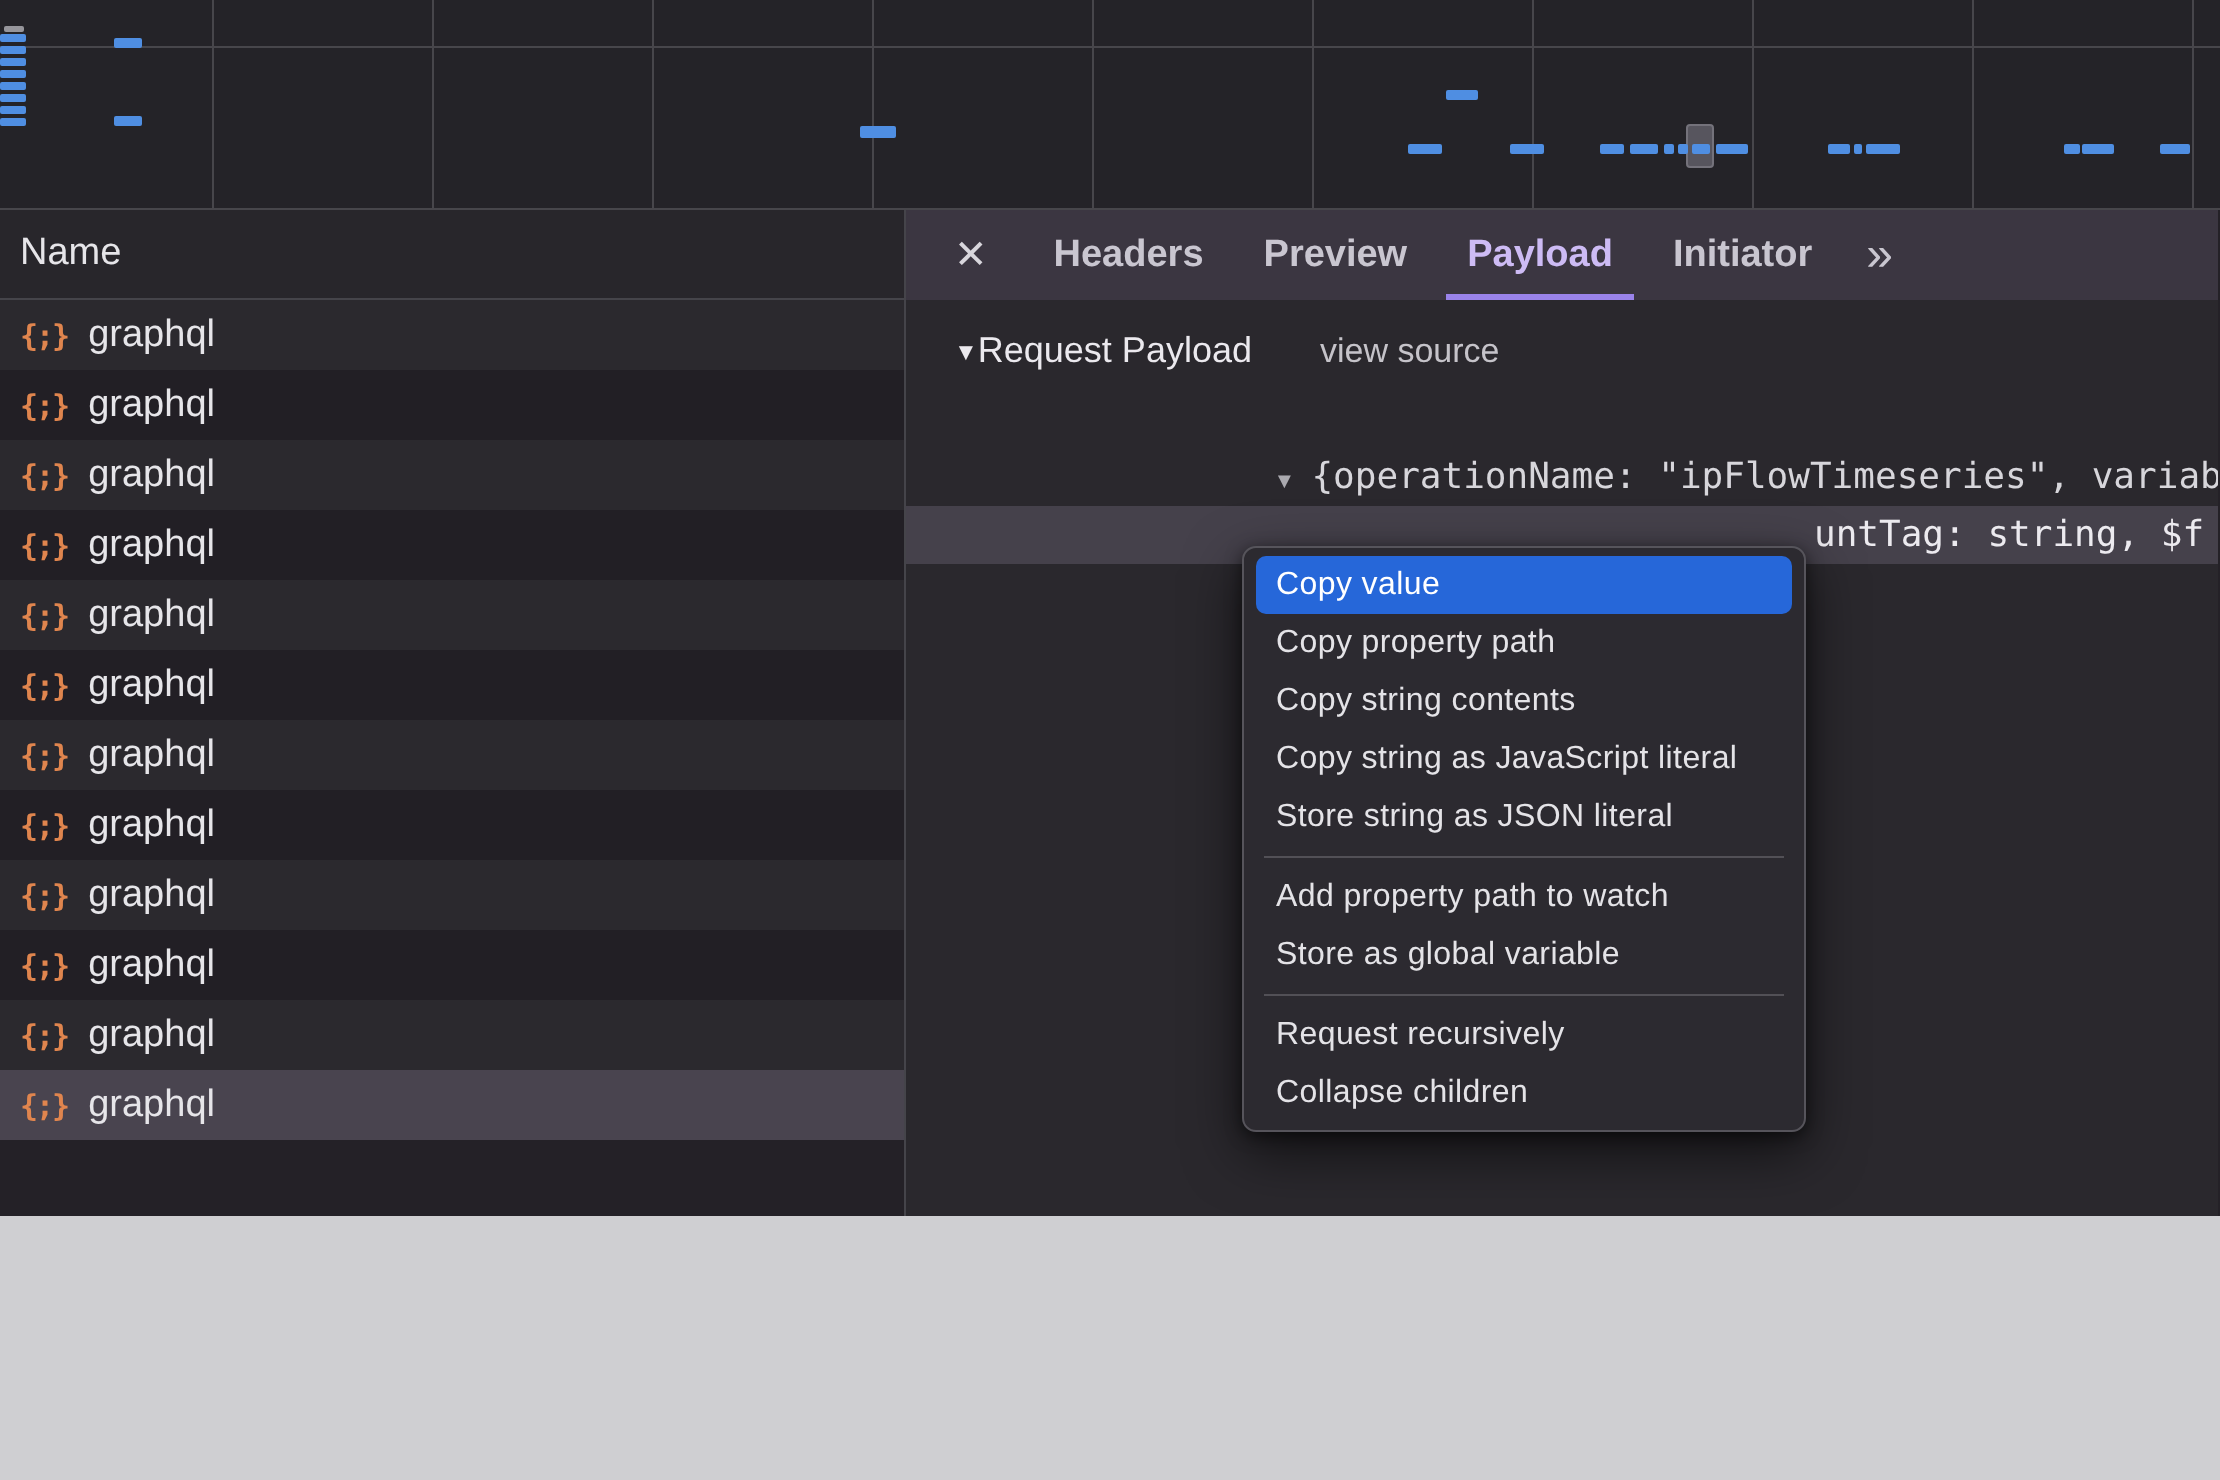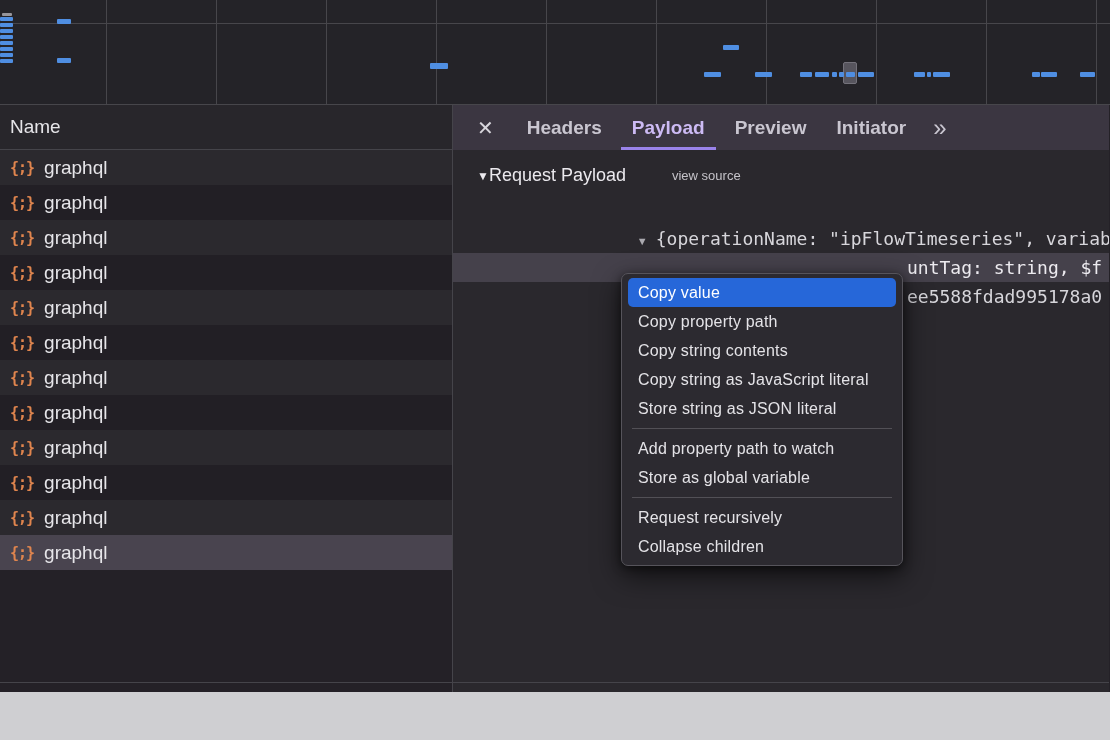--- a/index.html
+++ b/index.html
@@ -1,17 +1,17 @@
 <!DOCTYPE html>
 <html><head>
 <meta charset="utf-8">
 <style>
   * { margin:0; padding:0; box-sizing:border-box; }
   body { background:#cfcfd2; font-family:"Liberation Sans", sans-serif; }
-  .app { position:relative; width:1110px; height:692px; background:#15803d; overflow:hidden; }
+  .app { position:relative; width:1110px; height:608px; background:#15803d; overflow:hidden; }
   .chrome { position:absolute; top:0; left:0; width:1110px; height:737px;
             background:#242127; border-bottom:2px solid #0b0b0d; overflow:hidden; }
 
   
   .overview { position:absolute; top:0; left:0; width:1110px; height:105px;
               background:#242328; border-bottom:1px solid #47464b; overflow:hidden; }
   .grid-v { position:absolute; top:0; bottom:0; width:1px; background:#47464b; }
   .hline  { position:absolute; left:0; right:0; height:1px; background:#47464b; }
   .ov-bar { position:absolute; background:#4f8ee2; border-radius:1px; }
   .ov-gray{ position:absolute; background:#96959b; border-radius:1px; }
@@ -46,21 +46,21 @@
          font-size:19px; color:#c9c6d0; border-bottom:3px solid transparent;
          border-top:3px solid transparent; cursor:default; }
   .tab.selected { color:#cdbbf4; border-bottom-color:#9a83ea; }
   .overflow { align-self:center; font-size:24px; color:#c9c6d0; margin-left:12px; letter-spacing:-2px; }
 
   
   .payload-pane { flex:1; overflow:hidden; position:relative; }
   .section-head { padding:15px 0 9px 24px; display:flex; align-items:center; white-space:pre; }
   .head-tri { font-size:12px; color:#ebe9ee; }
   .sec-title { font-size:18px; font-weight:normal; color:#ebe9ee; }
-  .view-source { font-size:13px; color:#c5c3c9; margin-left:46px; }
+  .view-source { font-size:17px; color:#c5c3c9; margin-left:34px; }
   .tree { font-family:"DejaVu Sans Mono", monospace; font-size:18px; color:#d7d6db; }
   .trow { height:29px; line-height:29px; white-space:pre; position:relative; overflow:visible; }
   .trow .tri { display:inline-block; width:14px; margin-right:5px; font-size:11px; color:#aaa9af;
                font-family:"Liberation Sans", sans-serif; }
   .trow.root { padding-left:32px; }
   .trow.lvl2 { padding-left:61px; }
   .trow.lvl3 { padding-left:45px; }
   .trow.hl { background:#45414b; color:#eceaef; }
   .key { color:#a383e4; }
   .str { color:#45bade; }
@@ -182,43 +182,43 @@
             </div>
           </div>
         <div class="pane-footer"></div>
       </div>
 
       <div class="right-pane">
         <div class="tab-bar">
           <span class="close">✕</span>
           <div class="tabs" id="tabs">
               <div class="tab">Headers</div>
+              <div class="tab">Preview</div>
               <div class="tab selected">Payload</div>
-              <div class="tab">Preview</div>
               <div class="tab">Initiator</div>
             </div>
           <span class="overflow">»</span>
         </div>
 
         <div class="payload-pane">
           <div class="section-head">
             <span class="head-tri">▼</span><span class="sec-title">Request Payload</span><span class="view-source">view source</span>
           </div>
           <div class="tree">
             <div class="trow root">
               <span class="tri">▼</span><span>{operationName: "ipFlowTimeseries", variables: {account</span>
             </div>
             <div class="trow lvl2">
               <span class="key">operationName:</span><span> </span><span class="str">"ipFlowTimeseries"</span>
             </div>
             <div class="trow lvl2 hl">
               <span>query: "qu</span><span class="frag">untTag: string, $f</span>
             </div>
             <div class="trow lvl3">
-              <span class="tri">▶</span><span class="key">variables</span><span class="frag">ee5588fdad995178a0</span>
+              <span class="tri">▶</span><span class="key">variables</span>
             </div>
           </div>
         </div>
 
         <div class="pane-footer"></div>
       </div>
     </div>
 
     <div class="ctx-menu" id="ctx-menu">
         <div class="ctx-item highlighted">Copy value</div>

